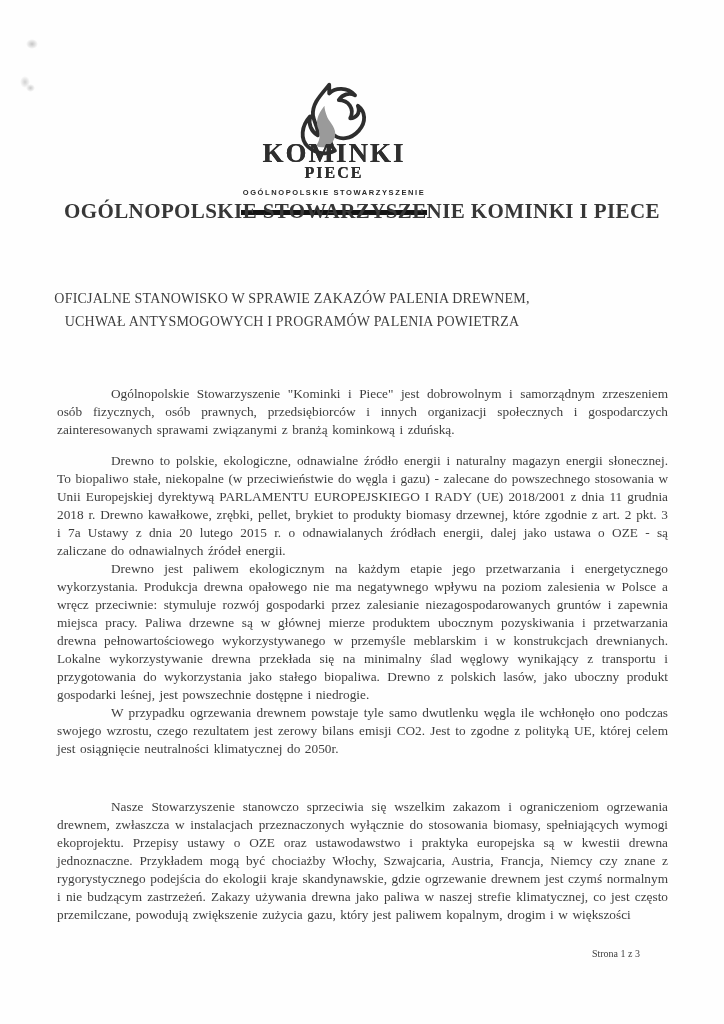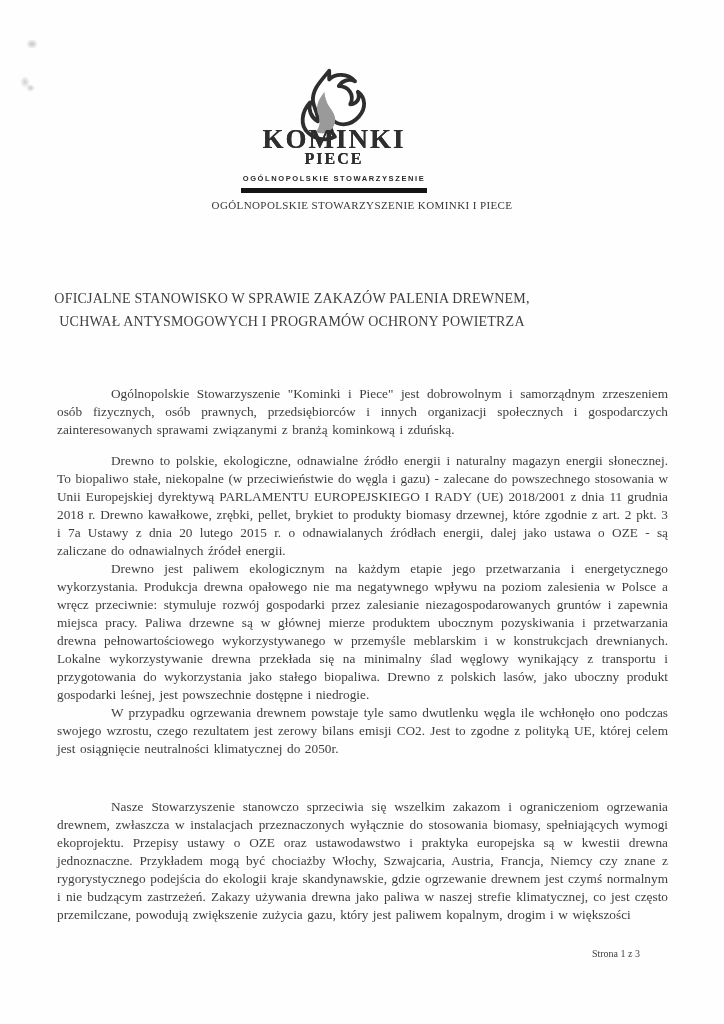--- a/index.html
+++ b/index.html
@@ -13,33 +13,33 @@
     overflow:hidden;
   }
   
   .smudge{position:absolute;border-radius:50%;
     background:radial-gradient(closest-side,rgba(110,110,110,.40),rgba(110,110,110,0));}
   .s1{left:26px;top:39px;width:12px;height:10px;}
   .s2{left:20px;top:76px;width:10px;height:12px;opacity:.8;}
   .s3{left:26px;top:84px;width:9px;height:8px;opacity:.9;}
 
   
-  .logo{position:absolute;top:66px;left:0;width:668px;text-align:center;color:#262626;}
+  .logo{position:absolute;top:80px;left:0;width:668px;text-align:center;color:#262626;}
   .logo .flame{display:block;margin:0 auto -26px auto;}
   .logo-title{font-weight:bold;letter-spacing:2px;line-height:1;
     color:#2e2e2e;text-shadow:0 0 .5px #2e2e2e;}
   .logo-t1{font-size:27px;}
   .logo-t2{font-size:16px;margin-top:-2px;}
   .logo-banner{display:inline-block;margin-top:2px;
     font-family:"Liberation Sans","DejaVu Sans",sans-serif;
     font-size:7.5px;font-weight:bold;letter-spacing:1.6px;color:#2a2a2a;
-    border-bottom:5px solid #141414;padding:0 2px 5px 2px;}
+    border-bottom:5px solid #141414;padding:0 2px 13px 2px;}
 
   .heading{position:absolute;top:199px;left:0;width:724px;text-align:center;
-    font-weight:normal;font-size:11px;letter-spacing:.4px;color:#373737;}
+    font-weight:bold;font-size:21px;letter-spacing:.4px;color:#373737;}
 
   .subtitle{position:absolute;top:288px;left:0;width:584px;text-align:center;
     font-size:14px;line-height:22.5px;color:#3e3e3e;letter-spacing:.2px;}
 
   .body{position:absolute;top:385px;left:57px;width:611px;
     font-size:13.3px;line-height:18px;word-spacing:1.2px;}
   .body p{margin:0;text-align:justify;text-indent:54px;}
   .body p.gap-after{margin-bottom:13px;}
   .body p.gap-before{margin-top:40px;}
 
@@ -61,21 +61,21 @@
     </svg>
     <div class="logo-title logo-t1">KOMINKI</div>
     <div class="logo-title logo-t2">PIECE</div>
     <div><span class="logo-banner">OGÓLNOPOLSKIE STOWARZYSZENIE</span></div>
   </div>
 
   <div class="heading">OGÓLNOPOLSKIE STOWARZYSZENIE KOMINKI I PIECE</div>
 
   <div class="subtitle">
     <div>OFICJALNE STANOWISKO W SPRAWIE ZAKAZÓW PALENIA DREWNEM,</div>
-    <div>UCHWAŁ ANTYSMOGOWYCH I PROGRAMÓW OCHRONY POWIETRZA</div>
+    <div>UCHWAŁ ANTYSMOGOWYCH I PROGRAMÓW PALENIA POWIETRZA</div>
   </div>
 
   <div class="body">
     <p class="gap-after">Ogólnopolskie Stowarzyszenie "Kominki i Piece" jest dobrowolnym i samorządnym zrzeszeniem osób fizycznych, osób prawnych, przedsiębiorców i innych organizacji społecznych i gospodarczych zainteresowanych sprawami związanymi z branżą kominkową i zduńską.</p>
     <p>Drewno to polskie, ekologiczne, odnawialne źródło energii i naturalny magazyn energii słonecznej. To biopaliwo stałe, niekopalne (w przeciwieństwie do węgla i gazu) - zalecane do powszechnego stosowania w Unii Europejskiej dyrektywą PARLAMENTU EUROPEJSKIEGO I RADY (UE) 2018/2001 z dnia 11 grudnia 2018 r. Drewno kawałkowe, zrębki, pellet, brykiet to produkty biomasy drzewnej, które zgodnie z art. 2 pkt. 3 i 7a Ustawy z dnia 20 lutego 2015 r. o odnawialanych źródłach energii, dalej jako ustawa o OZE - są zaliczane do odnawialnych źródeł energii.</p>
     <p>Drewno jest paliwem ekologicznym na każdym etapie jego przetwarzania i energetycznego wykorzystania. Produkcja drewna opałowego nie ma negatywnego wpływu na poziom zalesienia w Polsce a wręcz przeciwnie: stymuluje rozwój gospodarki przez zalesianie niezagospodarowanych gruntów i zapewnia miejsca pracy. Paliwa drzewne są w głównej mierze produktem ubocznym pozyskiwania i przetwarzania drewna pełnowartościowego wykorzystywanego w przemyśle meblarskim i w konstrukcjach drewnianych. Lokalne wykorzystywanie drewna przekłada się na minimalny ślad węglowy wynikający z transportu i przygotowania do wykorzystania jako stałego biopaliwa. Drewno z polskich lasów, jako uboczny produkt gospodarki leśnej, jest powszechnie dostępne i niedrogie.</p>
     <p>W przypadku ogrzewania drewnem powstaje tyle samo dwutlenku węgla ile wchłonęło ono podczas swojego wzrostu, czego rezultatem jest zerowy bilans emisji CO2. Jest to zgodne z polityką UE, której celem jest osiągnięcie neutralności klimatycznej do 2050r.</p>
     <p class="gap-before">Nasze Stowarzyszenie stanowczo sprzeciwia się wszelkim zakazom i ograniczeniom ogrzewania drewnem, zwłaszcza w instalacjach przeznaczonych wyłącznie do stosowania biomasy, spełniających wymogi ekoprojektu. Przepisy ustawy o OZE oraz ustawodawstwo i praktyka europejska są w kwestii drewna jednoznaczne. Przykładem mogą być chociażby Włochy, Szwajcaria, Austria, Francja, Niemcy czy znane z rygorystycznego podejścia do ekologii kraje skandynawskie, gdzie ogrzewanie drewnem jest czymś normalnym i nie budzącym zastrzeżeń. Zakazy używania drewna jako paliwa w naszej strefie klimatycznej, co jest często przemilczane, powodują zwiększenie zużycia gazu, który jest paliwem kopalnym, drogim i w większości</p>
   </div>
 

